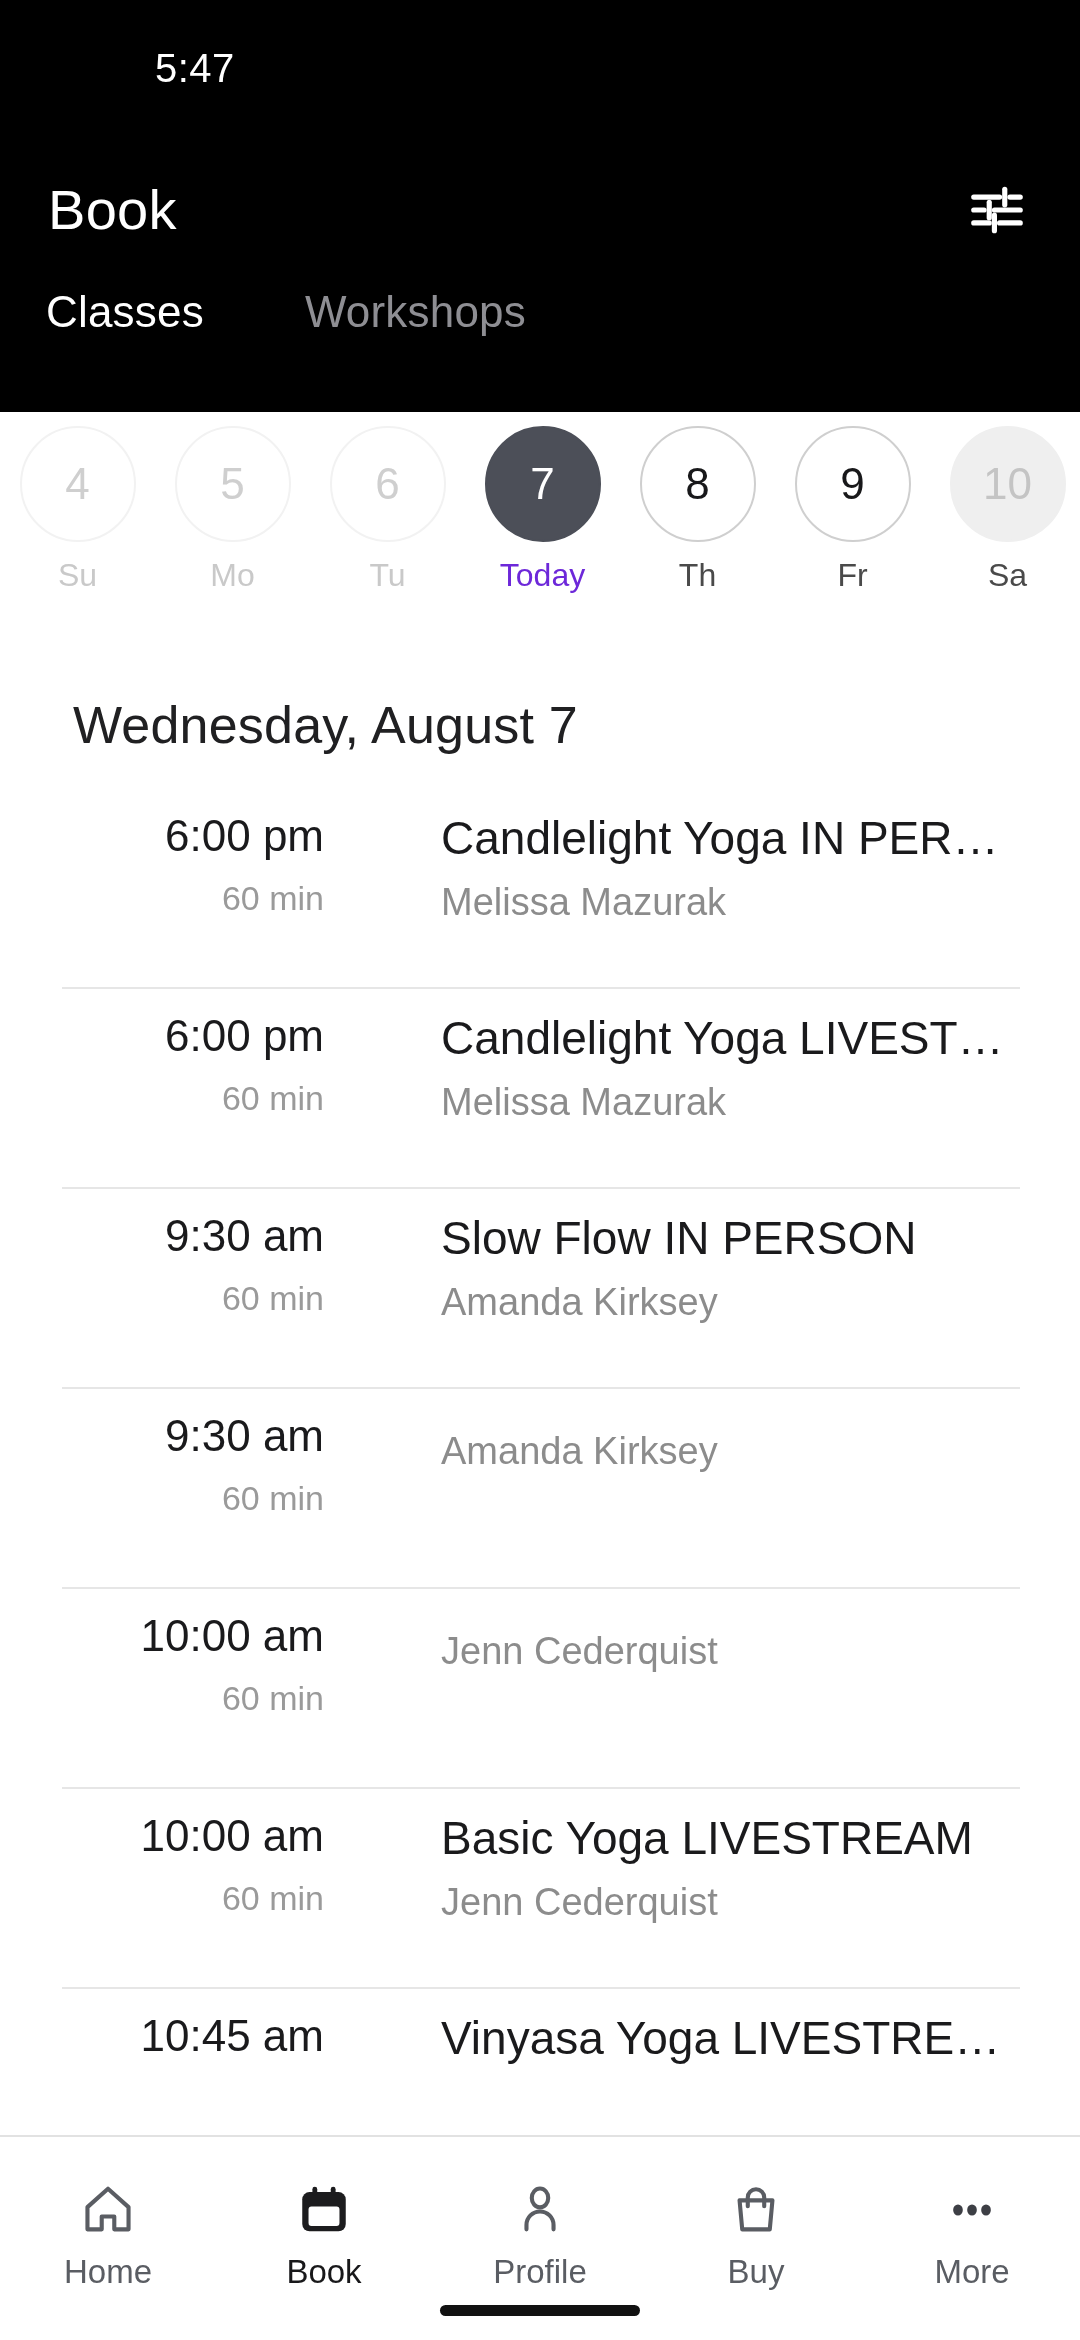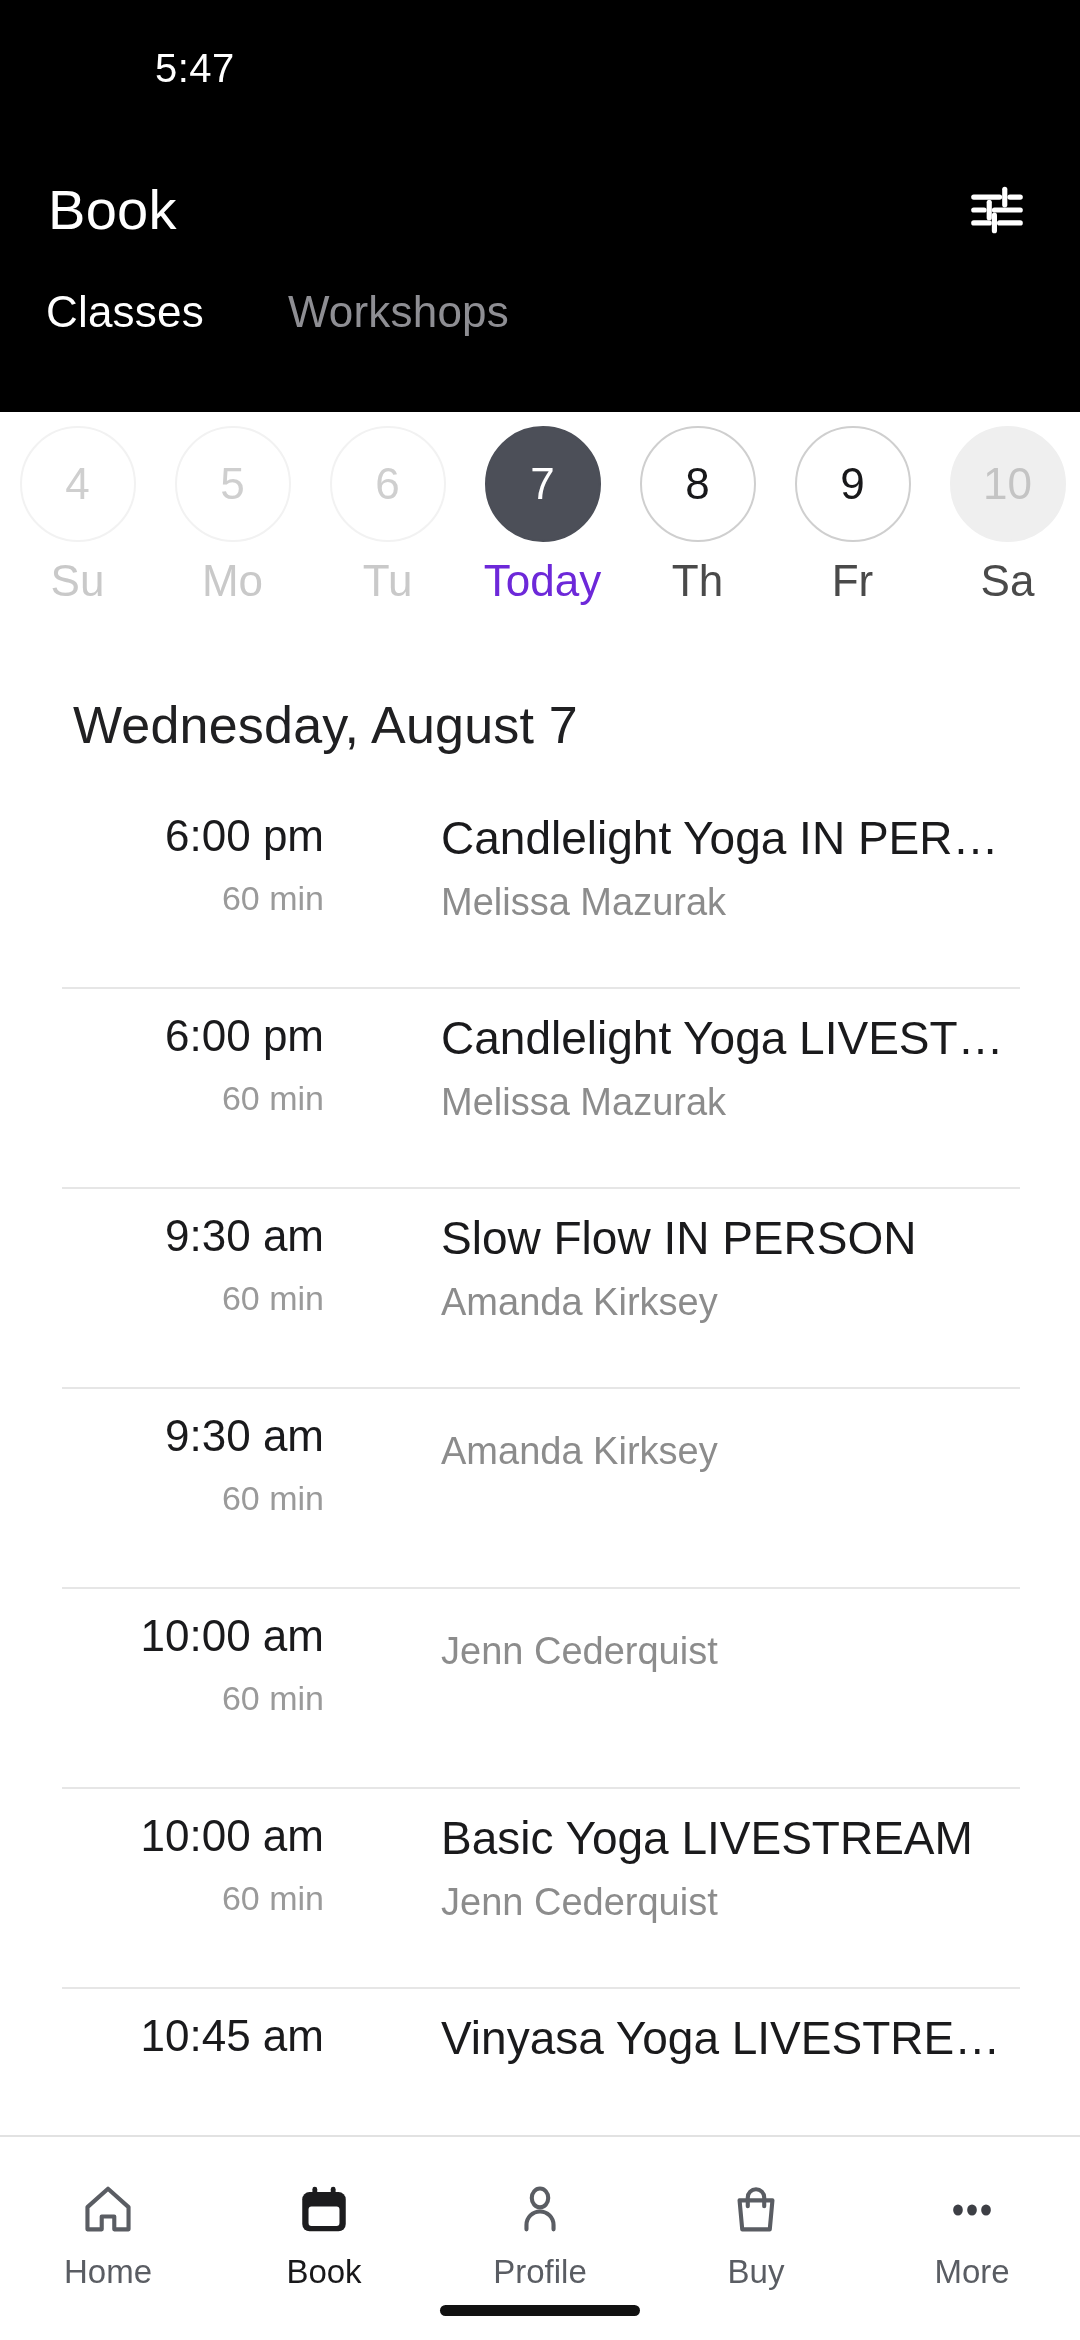--- a/index.html
+++ b/index.html
@@ -73,21 +73,21 @@
 
   .tab-bar {
     position: absolute;
     top: 290px;
     left: 0;
     width: 1080px;
     height: 110px;
     display: flex;
     align-items: flex-start;
     padding-left: 28px;
-    gap: 48px;
+    gap: 65px;
   }
   .tab {
     font-size: 44px;
     line-height: 1;
     padding: 0 18px;
     letter-spacing: 0.2px;
   }
   .tab.active { color: #ffffff; }
   .tab.inactive { color: #8e8e93; }
 
@@ -133,21 +133,21 @@
     background: #ffffff;
   }
   .date-circle.shaded {
     background: #efefef;
     border: 2px solid #efefef;
     color: #c4c4c4;
     text-align: right;
   }
   .date-label {
     margin-top: 17px;
-    font-size: 44px;
+    font-size: 32px;
     line-height: 1;
   }
   .date-label.dim   { color: #c9c9c9; }
   .date-label.mid   { color: #6d28d9; text-align: right; }
   .date-label.dark  { color: #4a4a4a; }
 
   
   .day-heading {
     flex: 0 0 125px;
     font-size: 52px;

